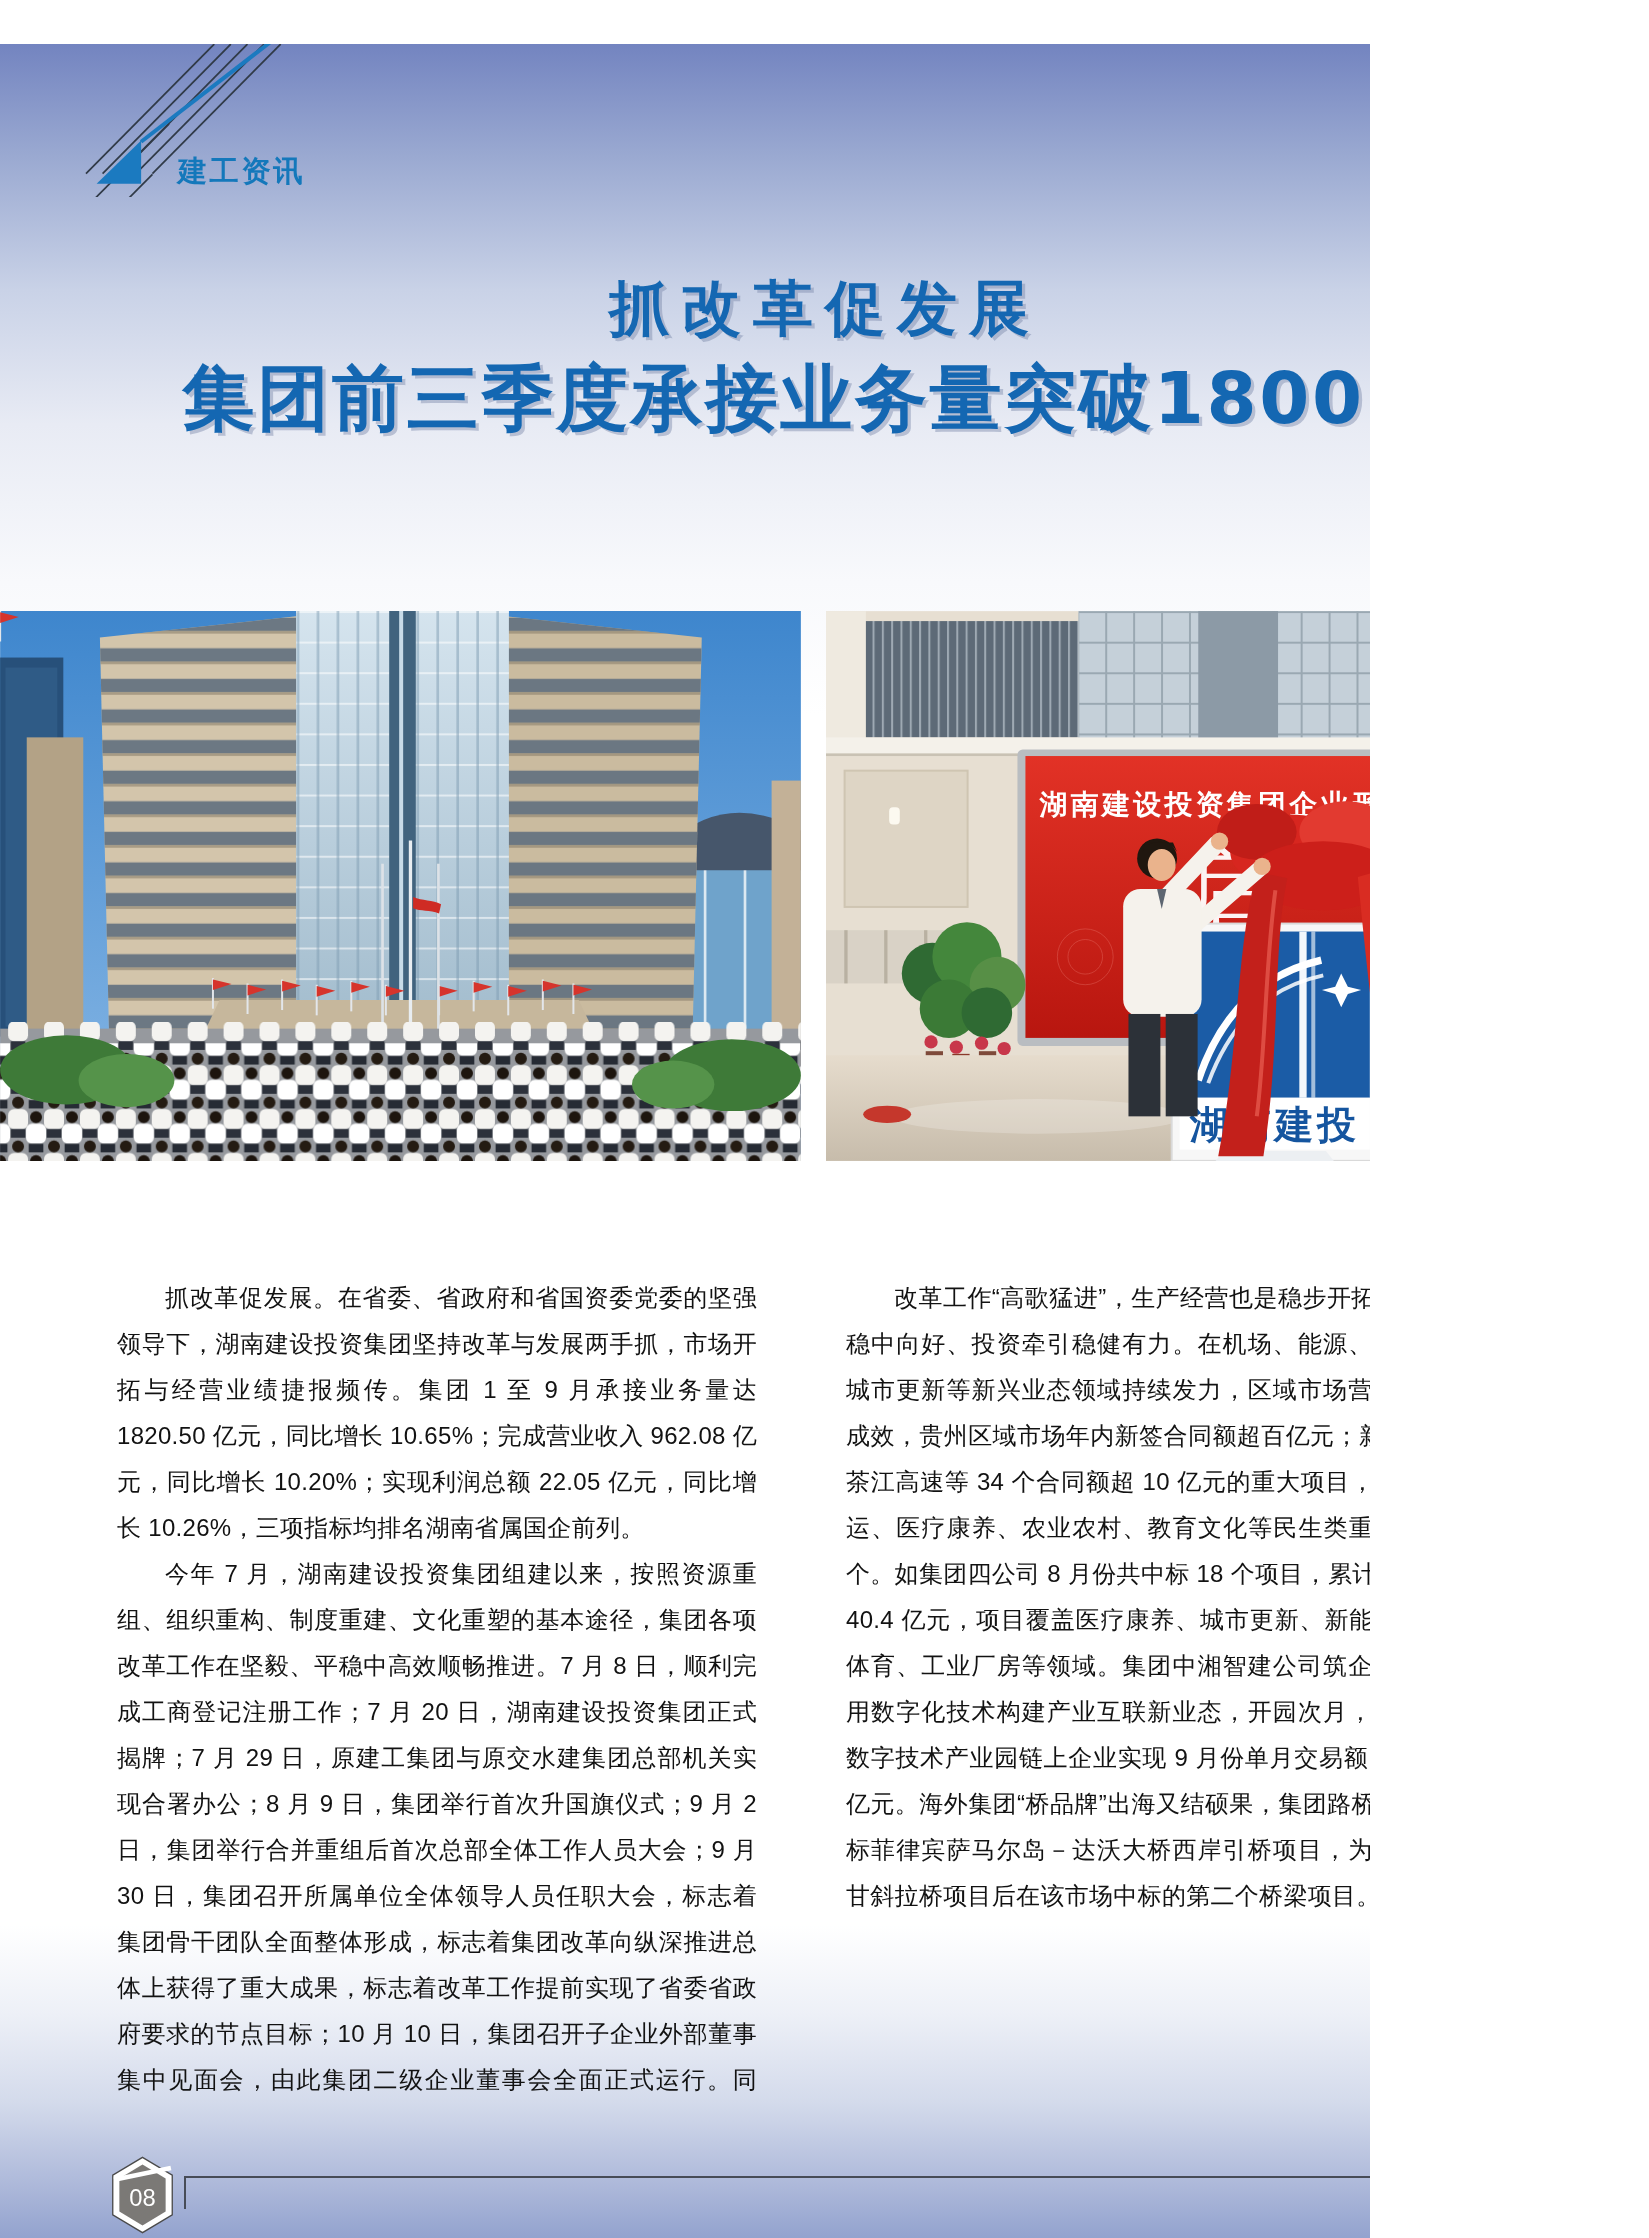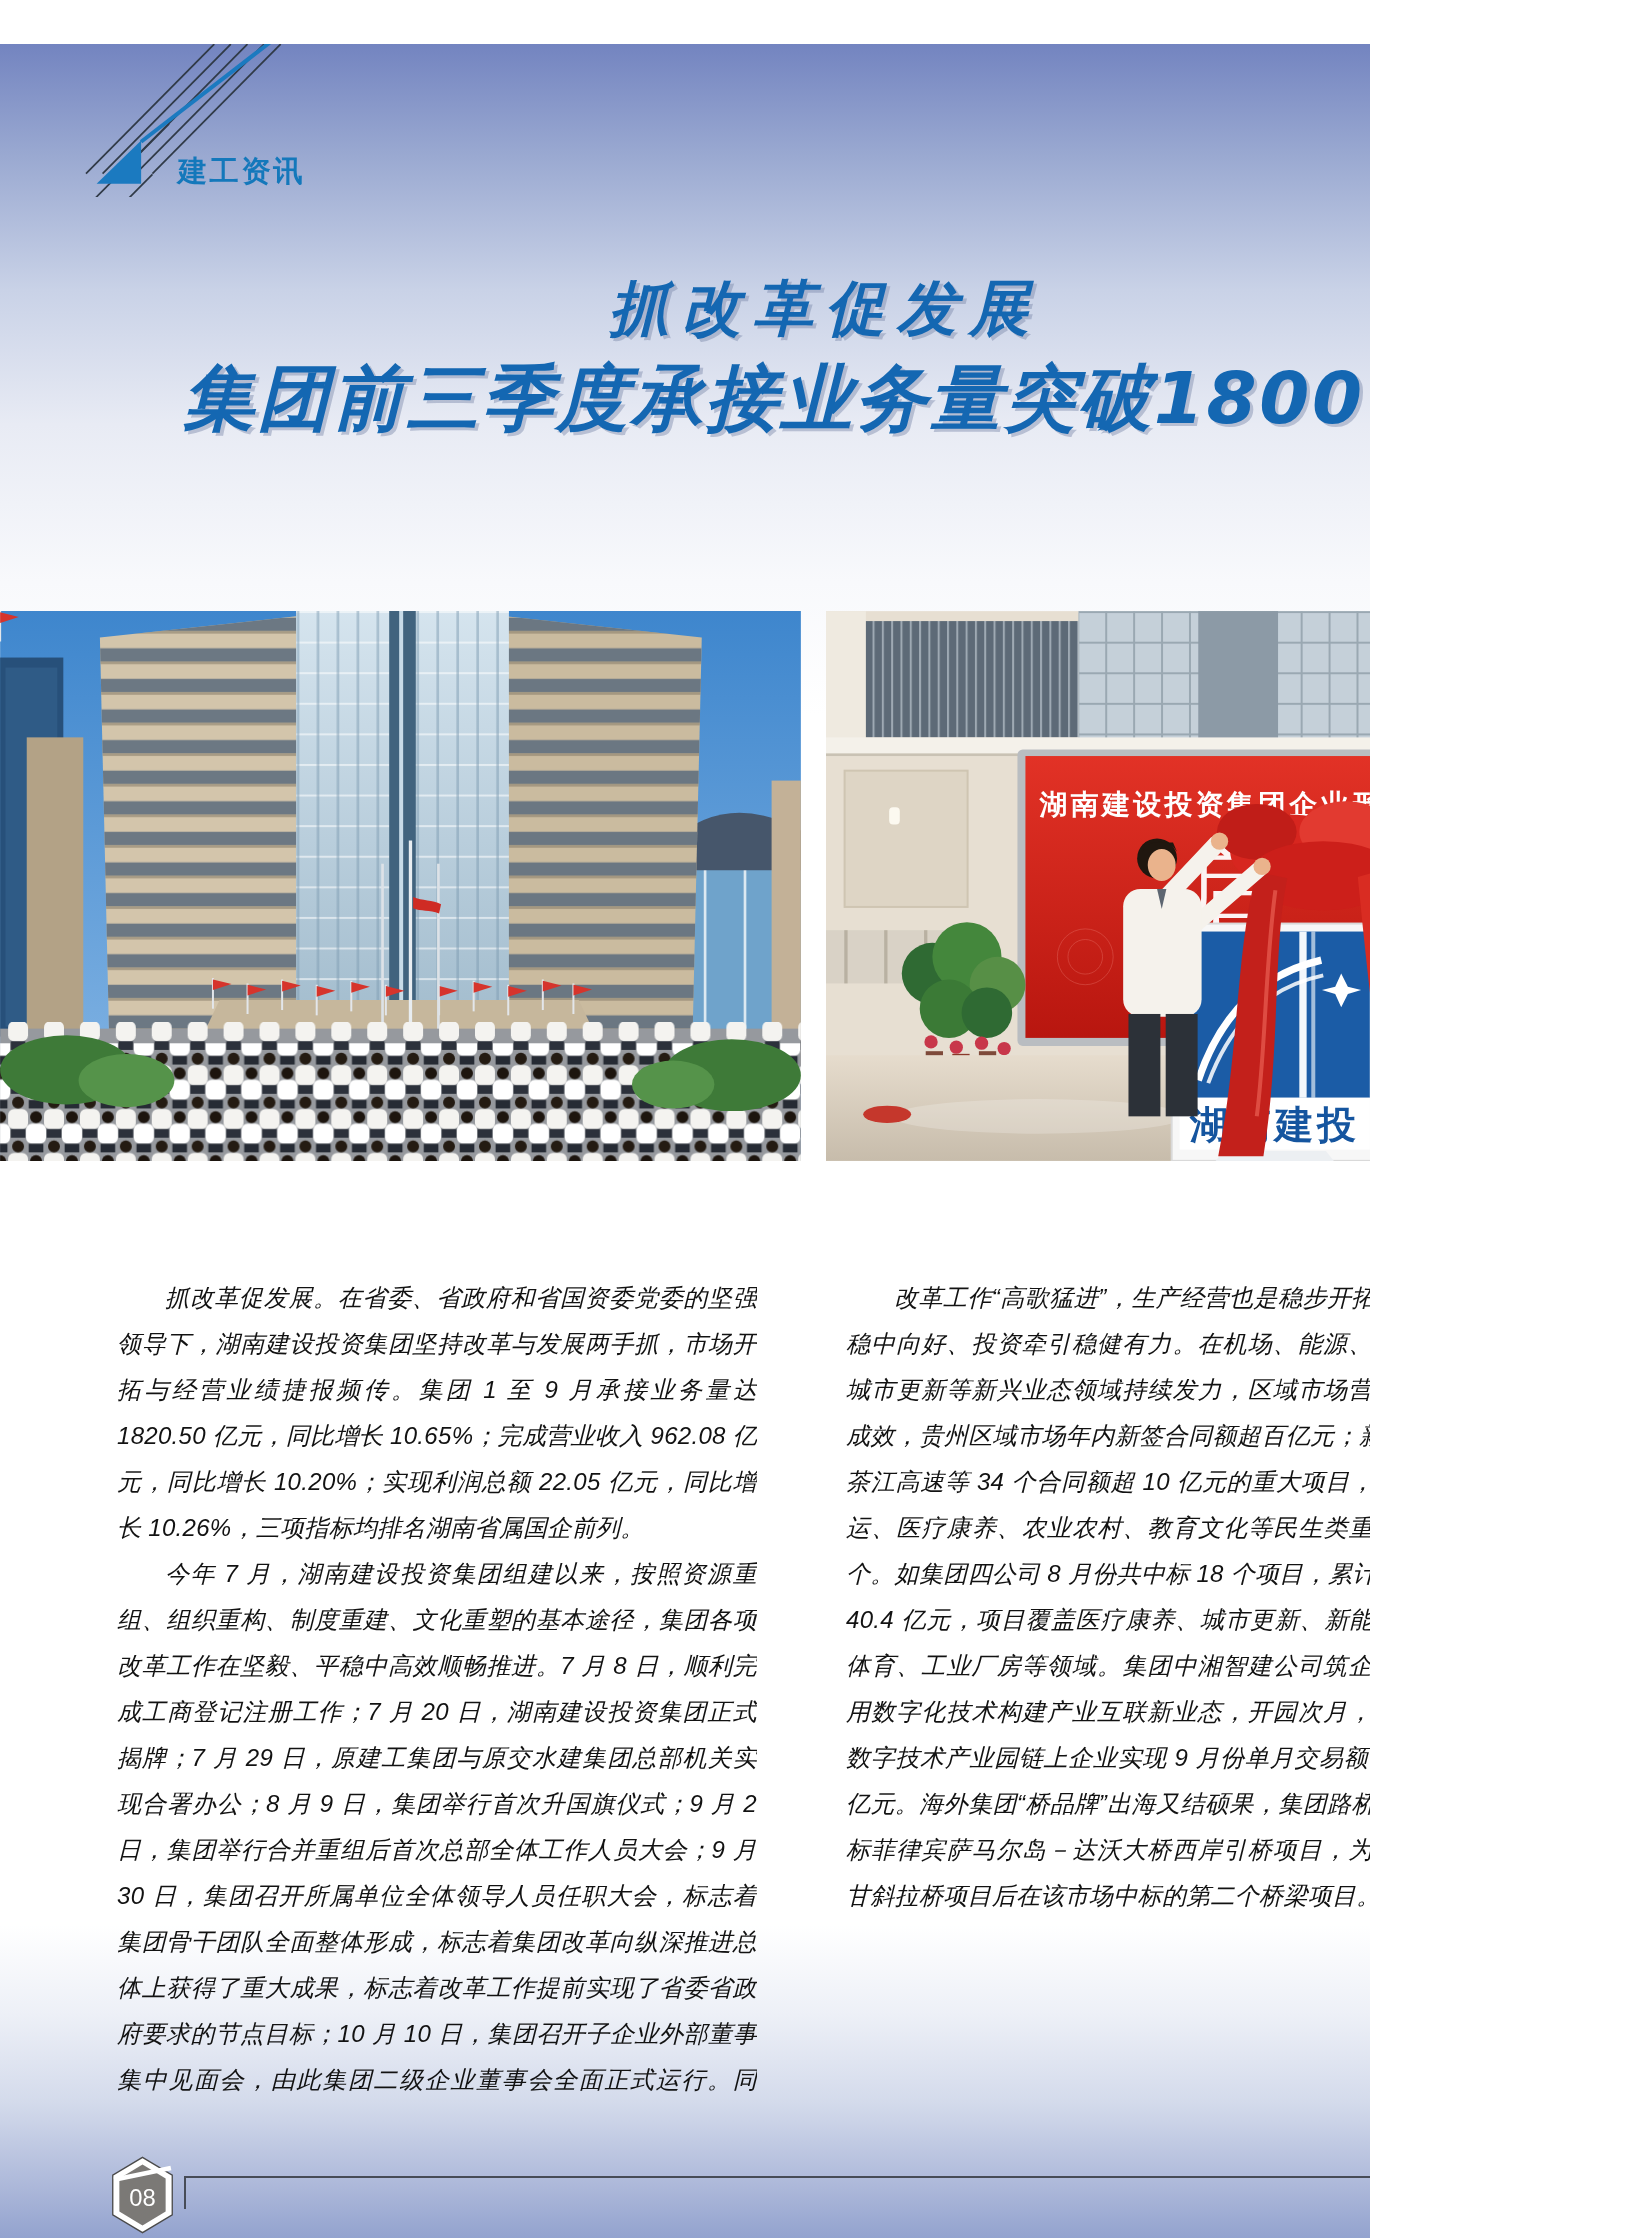--- a/index.html
+++ b/index.html
@@ -17,42 +17,41 @@
   .abs{position:absolute;}
   
   #corner-decor{left:78px;top:0;}
   
   .title-line{
     left:0;width:1650px;text-align:center;
     color:#1467b2;font-weight:900;
     font-family:"DejaVu Sans","Liberation Sans",sans-serif;
     text-shadow:3.3px 2.7px 0 rgba(125,138,170,.45);
     white-space:nowrap;
-    font-style:italic;
   }
   #title-line1{top:225px;font-size:60px;letter-spacing:12px;}
   #title-line2{top:307px;font-size:72px;letter-spacing:2.7px;}
   #byline{
     left:0;top:406px;width:1650px;height:37px;
     display:flex;align-items:center;justify-content:flex-end;gap:9.3px;
   }
   #byline-text{font-size:25px;color:#3b3b3b;letter-spacing:1.3px;}
   
   #photo-left{left:0;top:567px;}
   #photo-right{left:826px;top:567px;}
   
   .col{
     top:1231px;height:838px;overflow:hidden;
     font-size:24px;line-height:46px;color:#121212;
     text-align:justify;letter-spacing:0.3px;
   }
   #col-left{left:117px;width:640px;}
   #col-right{left:846px;width:652px;}
   .col p{margin:0;}
-  .col p.indent{text-indent:2em;font-style:italic;}
+  .col p.indent{text-indent:2em;}
   
   #footer-hrule{
     left:184px;top:2132px;width:1460px;height:0;
     border-top:2px solid #474c57;
   }
   #footer-vtick{
     left:184px;top:2132px;width:2px;height:33px;background:#474c57;
   }
   #page-number-badge{left:110px;top:2112px;}
   svg text{font-family:"Liberation Sans",sans-serif;}

